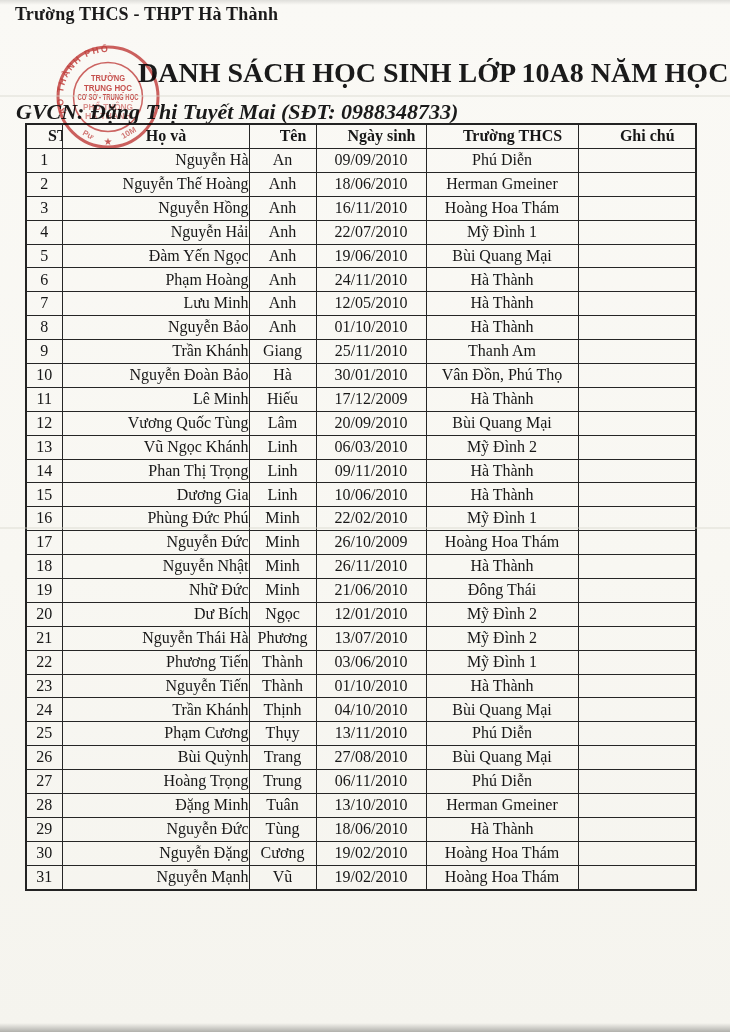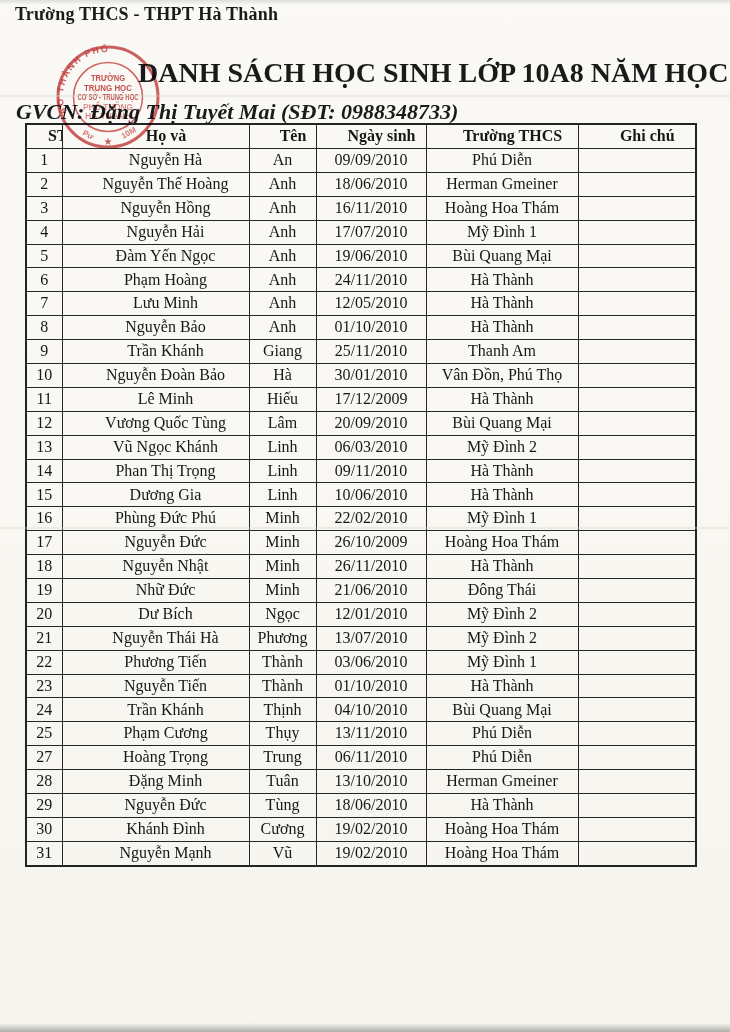--- a/index.html
+++ b/index.html
@@ -30,21 +30,21 @@
     border-collapse:collapse;table-layout:fixed;
     border:2.2px solid #232323;
   }
   table.roster th,table.roster td{
     border:1.8px solid #262626;
     font-size:16px;overflow:hidden;white-space:nowrap;
     vertical-align:middle;padding:0;height:22.9px;line-height:1.05;
     text-align:center;color:#171717;
   }
   table.roster th{font-weight:bold;height:23px;padding-left:21px;}
-  table.roster td.c-ho{text-align:center;padding-left:20px;}
+  table.roster td.c-ho{text-align:right;padding-left:20px;}
   
   svg.stamp{
     position:absolute;left:53px;top:42px;width:110px;height:110px;
     mix-blend-mode:multiply;filter:blur(.35px);pointer-events:none;
   }
   svg.stamp circle{fill:none;stroke:#c4403e;}
   svg.stamp .ring-outer{stroke-width:3;opacity:.82;}
   svg.stamp .ring-inner{stroke-width:1.5;opacity:.8;}
   svg.stamp text{
     fill:#c4403e;font-family:"Liberation Sans","DejaVu Sans",sans-serif;
@@ -118,21 +118,21 @@
     <td class="c-ten">Anh</td>
     <td class="c-ns">16/11/2010</td>
     <td class="c-truong">Hoàng Hoa Thám</td>
     <td class="c-ghichu"></td>
   </tr>
 
   <tr>
     <td class="c-stt">4</td>
     <td class="c-ho">Nguyễn Hải</td>
     <td class="c-ten">Anh</td>
-    <td class="c-ns">17/07/2010</td>
+    <td class="c-ns">22/07/2010</td>
     <td class="c-truong">Mỹ Đình 1</td>
     <td class="c-ghichu"></td>
   </tr>
 
   <tr>
     <td class="c-stt">5</td>
     <td class="c-ho">Đàm Yến Ngọc</td>
     <td class="c-ten">Anh</td>
     <td class="c-ns">19/06/2010</td>
     <td class="c-truong">Bùi Quang Mại</td>
@@ -312,20 +312,28 @@
 
   <tr>
     <td class="c-stt">25</td>
     <td class="c-ho">Phạm Cương</td>
     <td class="c-ten">Thụy</td>
     <td class="c-ns">13/11/2010</td>
     <td class="c-truong">Phú Diễn</td>
     <td class="c-ghichu"></td>
   </tr>
 
+  <tr>
+    <td class="c-stt">26</td>
+    <td class="c-ho">Bùi Quỳnh</td>
+    <td class="c-ten">Trang</td>
+    <td class="c-ns">27/08/2010</td>
+    <td class="c-truong">Bùi Quang Mại</td>
+    <td class="c-ghichu"></td>
+  </tr>
 
   <tr>
     <td class="c-stt">27</td>
     <td class="c-ho">Hoàng Trọng</td>
     <td class="c-ten">Trung</td>
     <td class="c-ns">06/11/2010</td>
     <td class="c-truong">Phú Diễn</td>
     <td class="c-ghichu"></td>
   </tr>
 
@@ -342,21 +350,21 @@
     <td class="c-stt">29</td>
     <td class="c-ho">Nguyễn Đức</td>
     <td class="c-ten">Tùng</td>
     <td class="c-ns">18/06/2010</td>
     <td class="c-truong">Hà Thành</td>
     <td class="c-ghichu"></td>
   </tr>
 
   <tr>
     <td class="c-stt">30</td>
-    <td class="c-ho">Khánh Đình</td>
+    <td class="c-ho">Nguyễn Đặng</td>
     <td class="c-ten">Cương</td>
     <td class="c-ns">19/02/2010</td>
     <td class="c-truong">Hoàng Hoa Thám</td>
     <td class="c-ghichu"></td>
   </tr>
 
   <tr>
     <td class="c-stt">31</td>
     <td class="c-ho">Nguyễn Mạnh</td>
     <td class="c-ten">Vũ</td>

